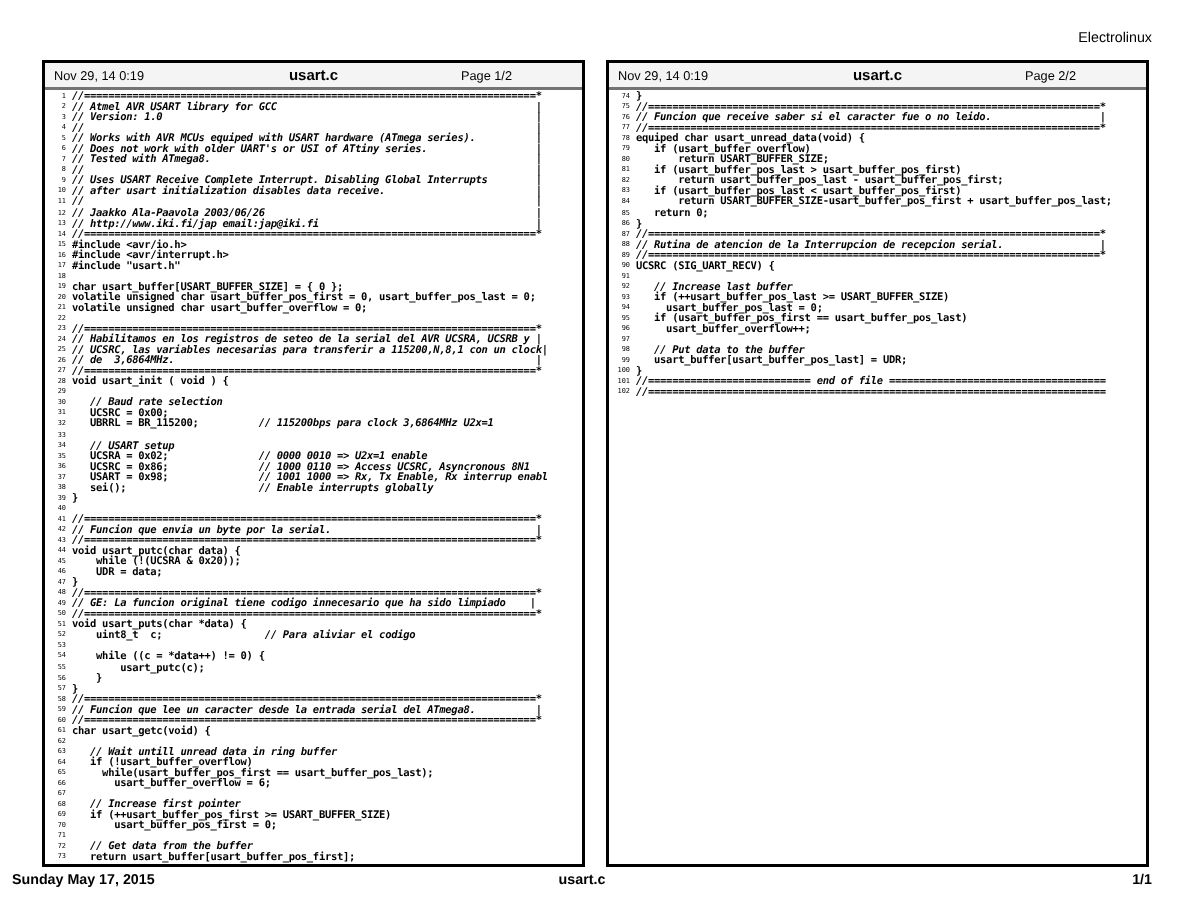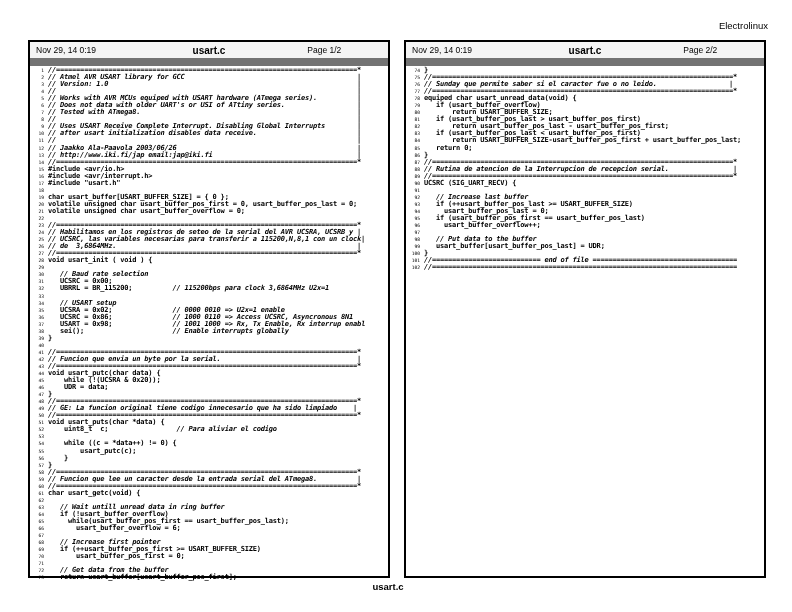--- a/index.html
+++ b/index.html
@@ -11,21 +11,21 @@
     position:absolute;top:20px;right:24px;
     font-size:9.5px;font-weight:normal;
   }
   .page{
     position:absolute;top:40px;width:362px;height:538px;
     border:2px solid #000;background:#fff;box-sizing:border-box;
   }
   #page1{left:28px;}
   #page2{left:404px;}
   .page-header{
-    height:16px;border-bottom:8px solid #737373;background:#f4f4f4;
+    height:16px;border-bottom:2px solid #737373;background:#f4f4f4;
     display:flex;align-items:center;padding:0 6px;box-sizing:content-box;
   }
   .ph-date{flex:1;text-align:left;font-size:8.5px;}
   .ph-file{flex:1;text-align:center;font-size:10px;font-weight:bold;}
   .ph-page{flex:1;text-align:center;font-size:8.5px;}
   .code-area{
     padding:1px 2px 0 2px;overflow:hidden;height:515px;
   }
   .code-line{
     display:flex;height:7.05px;line-height:7.05px;white-space:pre;
@@ -58,21 +58,21 @@
     <span class="ph-date">Nov 29, 14 0:19</span>
     <span class="ph-file">usart.c</span>
     <span class="ph-page">Page 1/2</span>
   </div>
   <div class="code-area">
       <div class="code-line"><span class="line-num">1</span><span class="code-text"><span></span><span class="comment">//===========================================================================*</span></span></div>
       <div class="code-line"><span class="line-num">2</span><span class="code-text"><span></span><span class="comment">// Atmel AVR USART library for GCC                                           |</span></span></div>
       <div class="code-line"><span class="line-num">3</span><span class="code-text"><span></span><span class="comment">// Version: 1.0                                                              |</span></span></div>
       <div class="code-line"><span class="line-num">4</span><span class="code-text"><span></span><span class="comment">//                                                                           |</span></span></div>
       <div class="code-line"><span class="line-num">5</span><span class="code-text"><span></span><span class="comment">// Works with AVR MCUs equiped with USART hardware (ATmega series).          |</span></span></div>
-      <div class="code-line"><span class="line-num">6</span><span class="code-text"><span></span><span class="comment">// Does not data with older UART's or USI of ATtiny series.                  |</span></span></div>
+      <div class="code-line"><span class="line-num">6</span><span class="code-text"><span></span><span class="comment">// Does not work with older UART's or USI of ATtiny series.                  |</span></span></div>
       <div class="code-line"><span class="line-num">7</span><span class="code-text"><span></span><span class="comment">// Tested with ATmega8.                                                      |</span></span></div>
       <div class="code-line"><span class="line-num">8</span><span class="code-text"><span></span><span class="comment">//                                                                           |</span></span></div>
       <div class="code-line"><span class="line-num">9</span><span class="code-text"><span></span><span class="comment">// Uses USART Receive Complete Interrupt. Disabling Global Interrupts        |</span></span></div>
       <div class="code-line"><span class="line-num">10</span><span class="code-text"><span></span><span class="comment">// after usart initialization disables data receive.                         |</span></span></div>
       <div class="code-line"><span class="line-num">11</span><span class="code-text"><span></span><span class="comment">//                                                                           |</span></span></div>
       <div class="code-line"><span class="line-num">12</span><span class="code-text"><span></span><span class="comment">// Jaakko Ala-Paavola 2003/06/26                                             |</span></span></div>
       <div class="code-line"><span class="line-num">13</span><span class="code-text"><span></span><span class="comment">// http://www.iki.fi/jap email:jap@iki.fi                                    |</span></span></div>
       <div class="code-line"><span class="line-num">14</span><span class="code-text"><span></span><span class="comment">//===========================================================================*</span></span></div>
       <div class="code-line"><span class="line-num">15</span><span class="code-text">#include &lt;avr/io.h&gt;</span></div>
       <div class="code-line"><span class="line-num">16</span><span class="code-text">#include &lt;avr/interrupt.h&gt;</span></div>
@@ -138,21 +138,21 @@
 
 <div class="page" id="page2">
   <div class="page-header">
     <span class="ph-date">Nov 29, 14 0:19</span>
     <span class="ph-file">usart.c</span>
     <span class="ph-page">Page 2/2</span>
   </div>
   <div class="code-area">
       <div class="code-line"><span class="line-num">74</span><span class="code-text">}</span></div>
       <div class="code-line"><span class="line-num">75</span><span class="code-text"><span></span><span class="comment">//===========================================================================*</span></span></div>
-      <div class="code-line"><span class="line-num">76</span><span class="code-text"><span></span><span class="comment">// Sunday que permite saber si el caracter fue o no leido.                  |</span></span></div>
+      <div class="code-line"><span class="line-num">76</span><span class="code-text"><span></span><span class="comment">// Funcion que receive saber si el caracter fue o no leido.                  |</span></span></div>
       <div class="code-line"><span class="line-num">77</span><span class="code-text"><span></span><span class="comment">//===========================================================================*</span></span></div>
       <div class="code-line"><span class="line-num">78</span><span class="code-text">equiped char usart_unread_data(void) {</span></div>
       <div class="code-line"><span class="line-num">79</span><span class="code-text">   if (usart_buffer_overflow)</span></div>
       <div class="code-line"><span class="line-num">80</span><span class="code-text">       return USART_BUFFER_SIZE;</span></div>
       <div class="code-line"><span class="line-num">81</span><span class="code-text">   if (usart_buffer_pos_last &gt; usart_buffer_pos_first)</span></div>
       <div class="code-line"><span class="line-num">82</span><span class="code-text">       return usart_buffer_pos_last - usart_buffer_pos_first;</span></div>
       <div class="code-line"><span class="line-num">83</span><span class="code-text">   if (usart_buffer_pos_last &lt; usart_buffer_pos_first)</span></div>
       <div class="code-line"><span class="line-num">84</span><span class="code-text">       return USART_BUFFER_SIZE-usart_buffer_pos_first + usart_buffer_pos_last;</span></div>
       <div class="code-line"><span class="line-num">85</span><span class="code-text">   return 0;</span></div>
       <div class="code-line"><span class="line-num">86</span><span class="code-text">}</span></div>
@@ -169,14 +169,16 @@
       <div class="code-line"><span class="line-num">97</span><span class="code-text"> </span></div>
       <div class="code-line"><span class="line-num">98</span><span class="code-text"><span>   </span><span class="comment">// Put data to the buffer</span></span></div>
       <div class="code-line"><span class="line-num">99</span><span class="code-text">   usart_buffer[usart_buffer_pos_last] = UDR;</span></div>
       <div class="code-line"><span class="line-num">100</span><span class="code-text">}</span></div>
       <div class="code-line"><span class="line-num">101</span><span class="code-text"><span></span><span class="comment">//=========================== end of file ====================================</span></span></div>
       <div class="code-line"><span class="line-num">102</span><span class="code-text"><span></span><span class="comment">//============================================================================</span></span></div>
     </div>
 </div>
 
 <div class="footer">
+  <span class="f-date">Sunday May 17, 2015</span>
   <span class="f-file">usart.c</span>
+  <span class="f-sheet">1/1</span>
 </div>
 
 </body></html>

